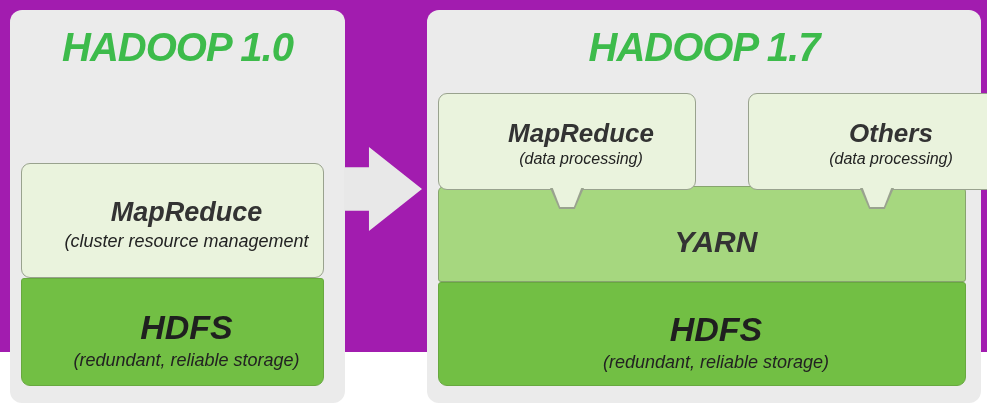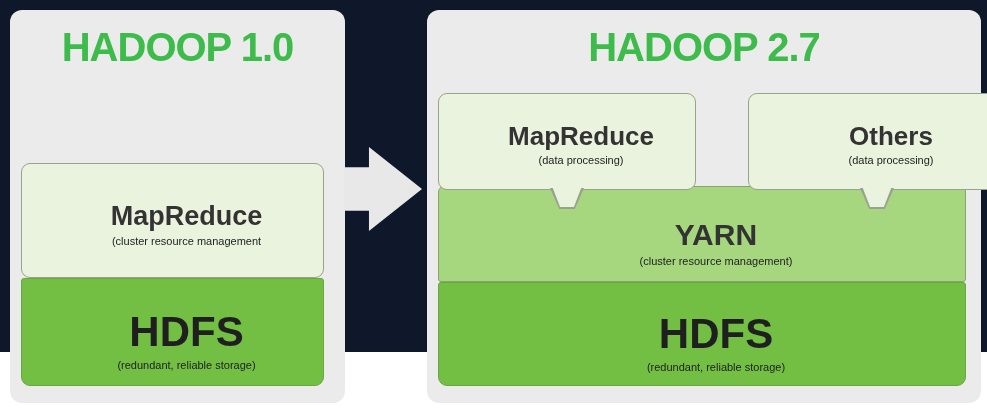--- a/index.html
+++ b/index.html
@@ -13,21 +13,21 @@
     --hdfs-border:#68a83f;
     --arrow-gray:#e8e8e8;
     --text-dark:#333333;
   }
   *{box-sizing:border-box;margin:0;padding:0;}
   body{
     background:#ffffff;
     font-family:"Liberation Sans","DejaVu Sans",sans-serif;
     width:987px;height:408px;overflow:hidden;
   }
-  .stage{position:relative;width:987px;height:352px;background:#0f172a;}
+  .stage{position:relative;width:987px;height:352px;background:#a21caf;font-style:italic;}
 
   .panel{
     position:absolute;top:10px;height:393px;
     background:var(--panel-bg);
     border-radius:12px;
   }
   .panel-left{left:10px;width:335px;}
   .panel-right{left:427px;width:554px;}
 
   .panel-title{
@@ -114,24 +114,24 @@
     position:absolute;left:2px;right:2px;top:-2px;bottom:2px;
     background:var(--light-box-bg);
     clip-path:polygon(0 0,100% 0,73% 100%,27% 100%);
   }
 
   
   .box-title{font-weight:700;color:var(--text-dark);line-height:1.25;}
   .box-sub{color:#222222;line-height:1.3;}
   .t-27{font-size:27px;}
   .t-26{font-size:26px;}
-  .t-34{font-size:42px;color:#1f1f1f;}
+  .t-34{font-size:34px;color:#1f1f1f;}
   .t-30{font-size:30px;}
-  .s-17{font-size:11px;}
-  .s-16{font-size:11px;}
+  .s-17{font-size:18px;}
+  .s-16{font-size:16px;}
   .box-sub span{display:block;}
 </style>
 </head>
 <body>
 
 <div class="stage">
 
   <section class="panel panel-left">
     <h1 class="panel-title">HADOOP 1.0</h1>
 
@@ -144,21 +144,21 @@
 
     <div class="box hdfs1-box">
       <div class="box-title t-34">HDFS</div>
       <div class="box-sub s-17">(redundant, reliable storage)</div>
     </div>
   </section>
 
   <div class="arrow"></div>
 
   <section class="panel panel-right">
-    <h1 class="panel-title">HADOOP 2.7</h1>
+    <h1 class="panel-title">HADOOP 1.7</h1>
 
     <div class="box mr2-box">
       <div class="box-title t-26">MapReduce</div>
       <div class="box-sub s-16">(data processing)</div>
       <div class="tab">
         <div class="tab-border"></div>
         <div class="tab-fill"></div>
       </div>
     </div>
 
@@ -166,21 +166,20 @@
       <div class="box-title t-26">Others</div>
       <div class="box-sub s-16">(data processing)</div>
       <div class="tab">
         <div class="tab-border"></div>
         <div class="tab-fill"></div>
       </div>
     </div>
 
     <div class="box yarn-box">
       <div class="box-title t-30">YARN</div>
-      <div class="box-sub s-17">(cluster resource management)</div>
     </div>
 
     <div class="box hdfs2-box">
       <div class="box-title t-34">HDFS</div>
       <div class="box-sub s-17">(redundant, reliable storage)</div>
     </div>
   </section>
 
 </div>
 

